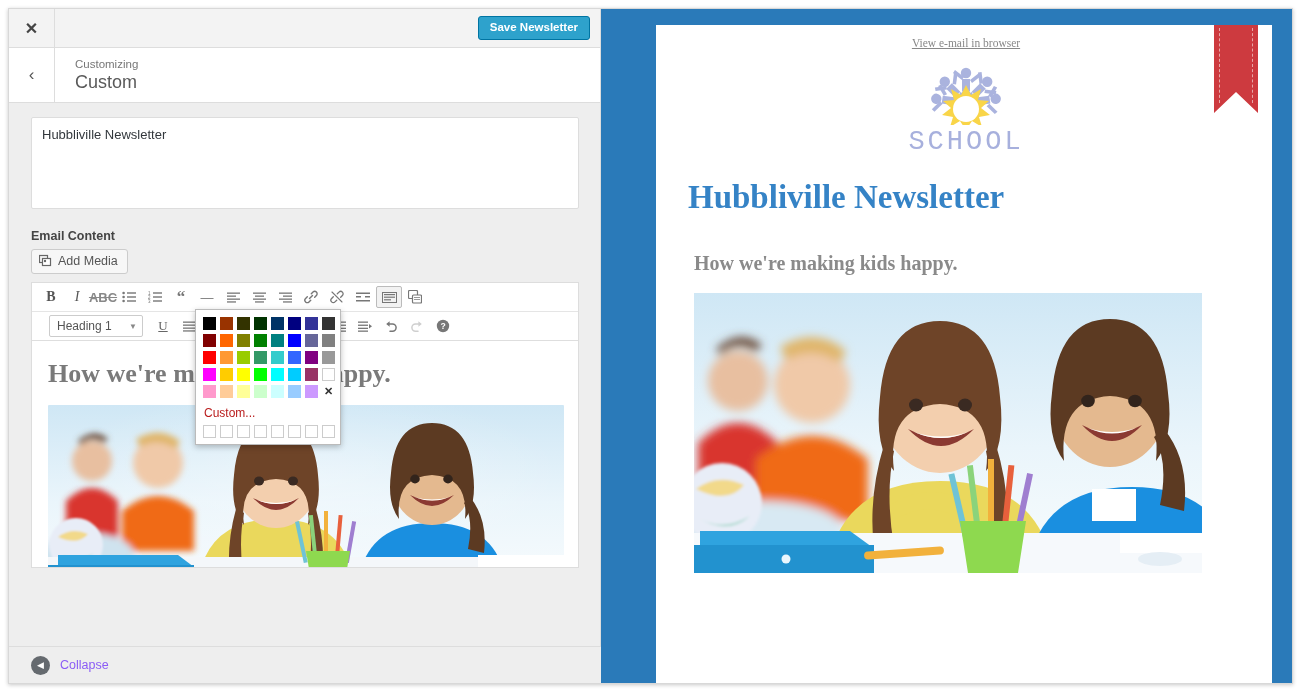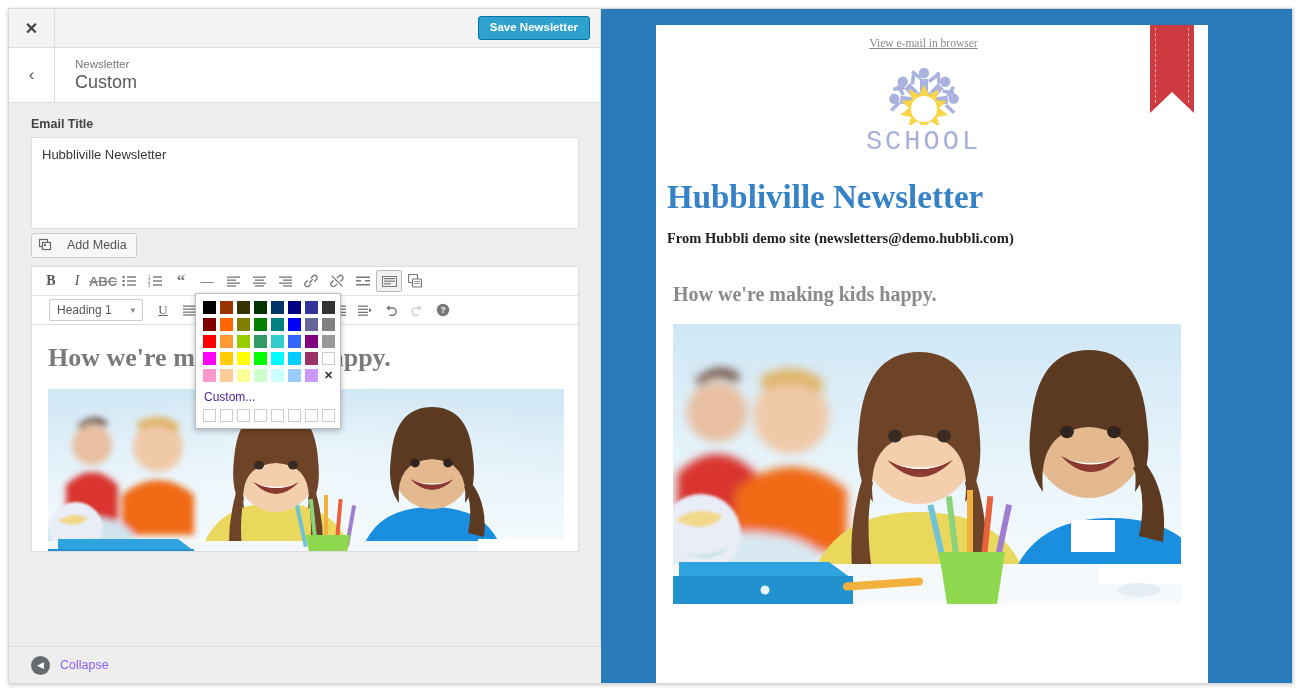--- a/index.html
+++ b/index.html
@@ -97,21 +97,21 @@
     resize:none; outline:none;
   }
   .resize-grip {
     position:absolute; right:22px; top:224px;
     width:10px; height:10px;
     color:#bbb; font-size:9px; line-height:10px;
   }
   .content-label { margin-top:16px; }
 
   .add-media {
-    display:inline-flex; align-items:center; gap:14px;
+    display:inline-flex; align-items:center; gap:5px;
     background:#f7f7f7;
     border:1px solid #cccccc;
     border-radius:3px;
     padding:4px 9px 5px 7px;
     font-size:12.5px; color:#555;
     cursor:pointer; margin-bottom:8px;
   }
 
   
   .editor-box {
@@ -206,21 +206,21 @@
     width:17px; height:17px;
     border:2px solid #ffffff;
     cursor:pointer;
   }
   .sw.clear {
     display:flex; align-items:center; justify-content:center;
     background:#ffffff; border:2px solid #ffffff;
     color:#333; font-size:11px; font-weight:bold;
   }
   .pal-custom {
-    font-size:12px; color:#4c1d95;
+    font-size:12px; color:#b91c1c;
     padding:6px 2px 3px 3px;
   }
   .pal-empty-row { display:grid; grid-template-columns:repeat(8, 17px); }
   .sw-empty {
     width:17px; height:17px;
     border:2px solid #ffffff;
     background:#ffffff;
     box-shadow:inset 0 0 0 1px #cccccc;
     cursor:pointer;
   }
@@ -244,24 +244,24 @@
 
   
   .preview {
     flex:1; height:100%;
     background:#2a7ab9;
     padding:16px 40px 0 55px;
     position:relative;
     overflow:hidden;
   }
   .mail {
-    width:552px; height:100%;
+    width:616px; height:100%;
     background:#ffffff;
     position:relative;
-    padding:10px 28px 0 11px;
+    padding:10px 28px 0 32px;
     overflow:hidden;
   }
   .view-browser {
     text-align:center;
     font-family:"Liberation Serif", serif;
     font-size:11.5px; color:#888;
     text-decoration:underline;
     margin:2px 0 8px 0;
     cursor:pointer;
   }
@@ -328,31 +328,31 @@
 
     <div class="sb-topbar">
       <div class="close-btn">✕</div>
       <div class="topbar-spacer"></div>
       <div class="save-btn">Save Newsletter</div>
     </div>
 
     <div class="sb-section-head">
       <div class="back-arrow">‹</div>
       <div class="sec-titles">
-        <div class="sec-sup">Newsletter</div>
+        <div class="sec-sup">Customizing</div>
         <div class="sec-title">Custom</div>
       </div>
     </div>
 
     <div class="sb-body">
 
-      <div class="field-label">Email Title</div>
       <textarea class="title-textarea" style="">Hubbliville Newsletter</textarea>
       <div class="resize-grip">◢</div>
 
+      <div class="field-label content-label">Email Content</div>
 
       <div class="add-media">
         <svg width="14" height="14" viewBox="0 0 14 14">
           <rect x="0.5" y="1.5" width="8" height="7" fill="none" stroke="#666" stroke-width="1.2"></rect>
           <rect x="3.5" y="4.5" width="8" height="7" fill="#fff" stroke="#666" stroke-width="1.2"></rect>
           <circle cx="6" cy="7" r="1.2" fill="#666"></circle>
         </svg>
         <span>Add Media</span>
       </div>
 
@@ -738,21 +738,20 @@
           </g>
           <g fill="#f9d548">
             <path d="M75 28 l5 10 l10 -6 l-3 11 l11 1 l-8 7 l9 7 l-11 2 l3 10 l-10 -6 l-6 9 l-6 -9 l-10 6 l3 -10 l-11 -2 l9 -7 l-8 -7 l11 -1 l-3 -11 l10 6z"></path>
             <circle cx="75" cy="52" r="13" fill="#ffffff"></circle>
           </g>
         </svg>
         <div class="brand-sub">SCHOOL</div>
       </div>
 
       <h1 class="mail-h1">Hubbliville Newsletter</h1>
-      <div class="mail-from">From Hubbli demo site (newsletters@demo.hubbli.com)</div>
       <div class="mail-h2">How we're making kids happy.</div>
 
       <div class="mail-photo">
         <svg class="photo-svg" viewBox="0 0 508 280" preserveAspectRatio="xMidYMid slice">
           <defs>
             <linearGradient id="bgB" x1="0" y1="0" x2="0" y2="1">
               <stop offset="0%" stop-color="#cfe7f5"></stop>
                   <stop offset="55%" stop-color="#eaf5fb"></stop>
                   <stop offset="100%" stop-color="#f8fcfd"></stop>
             </linearGradient>

